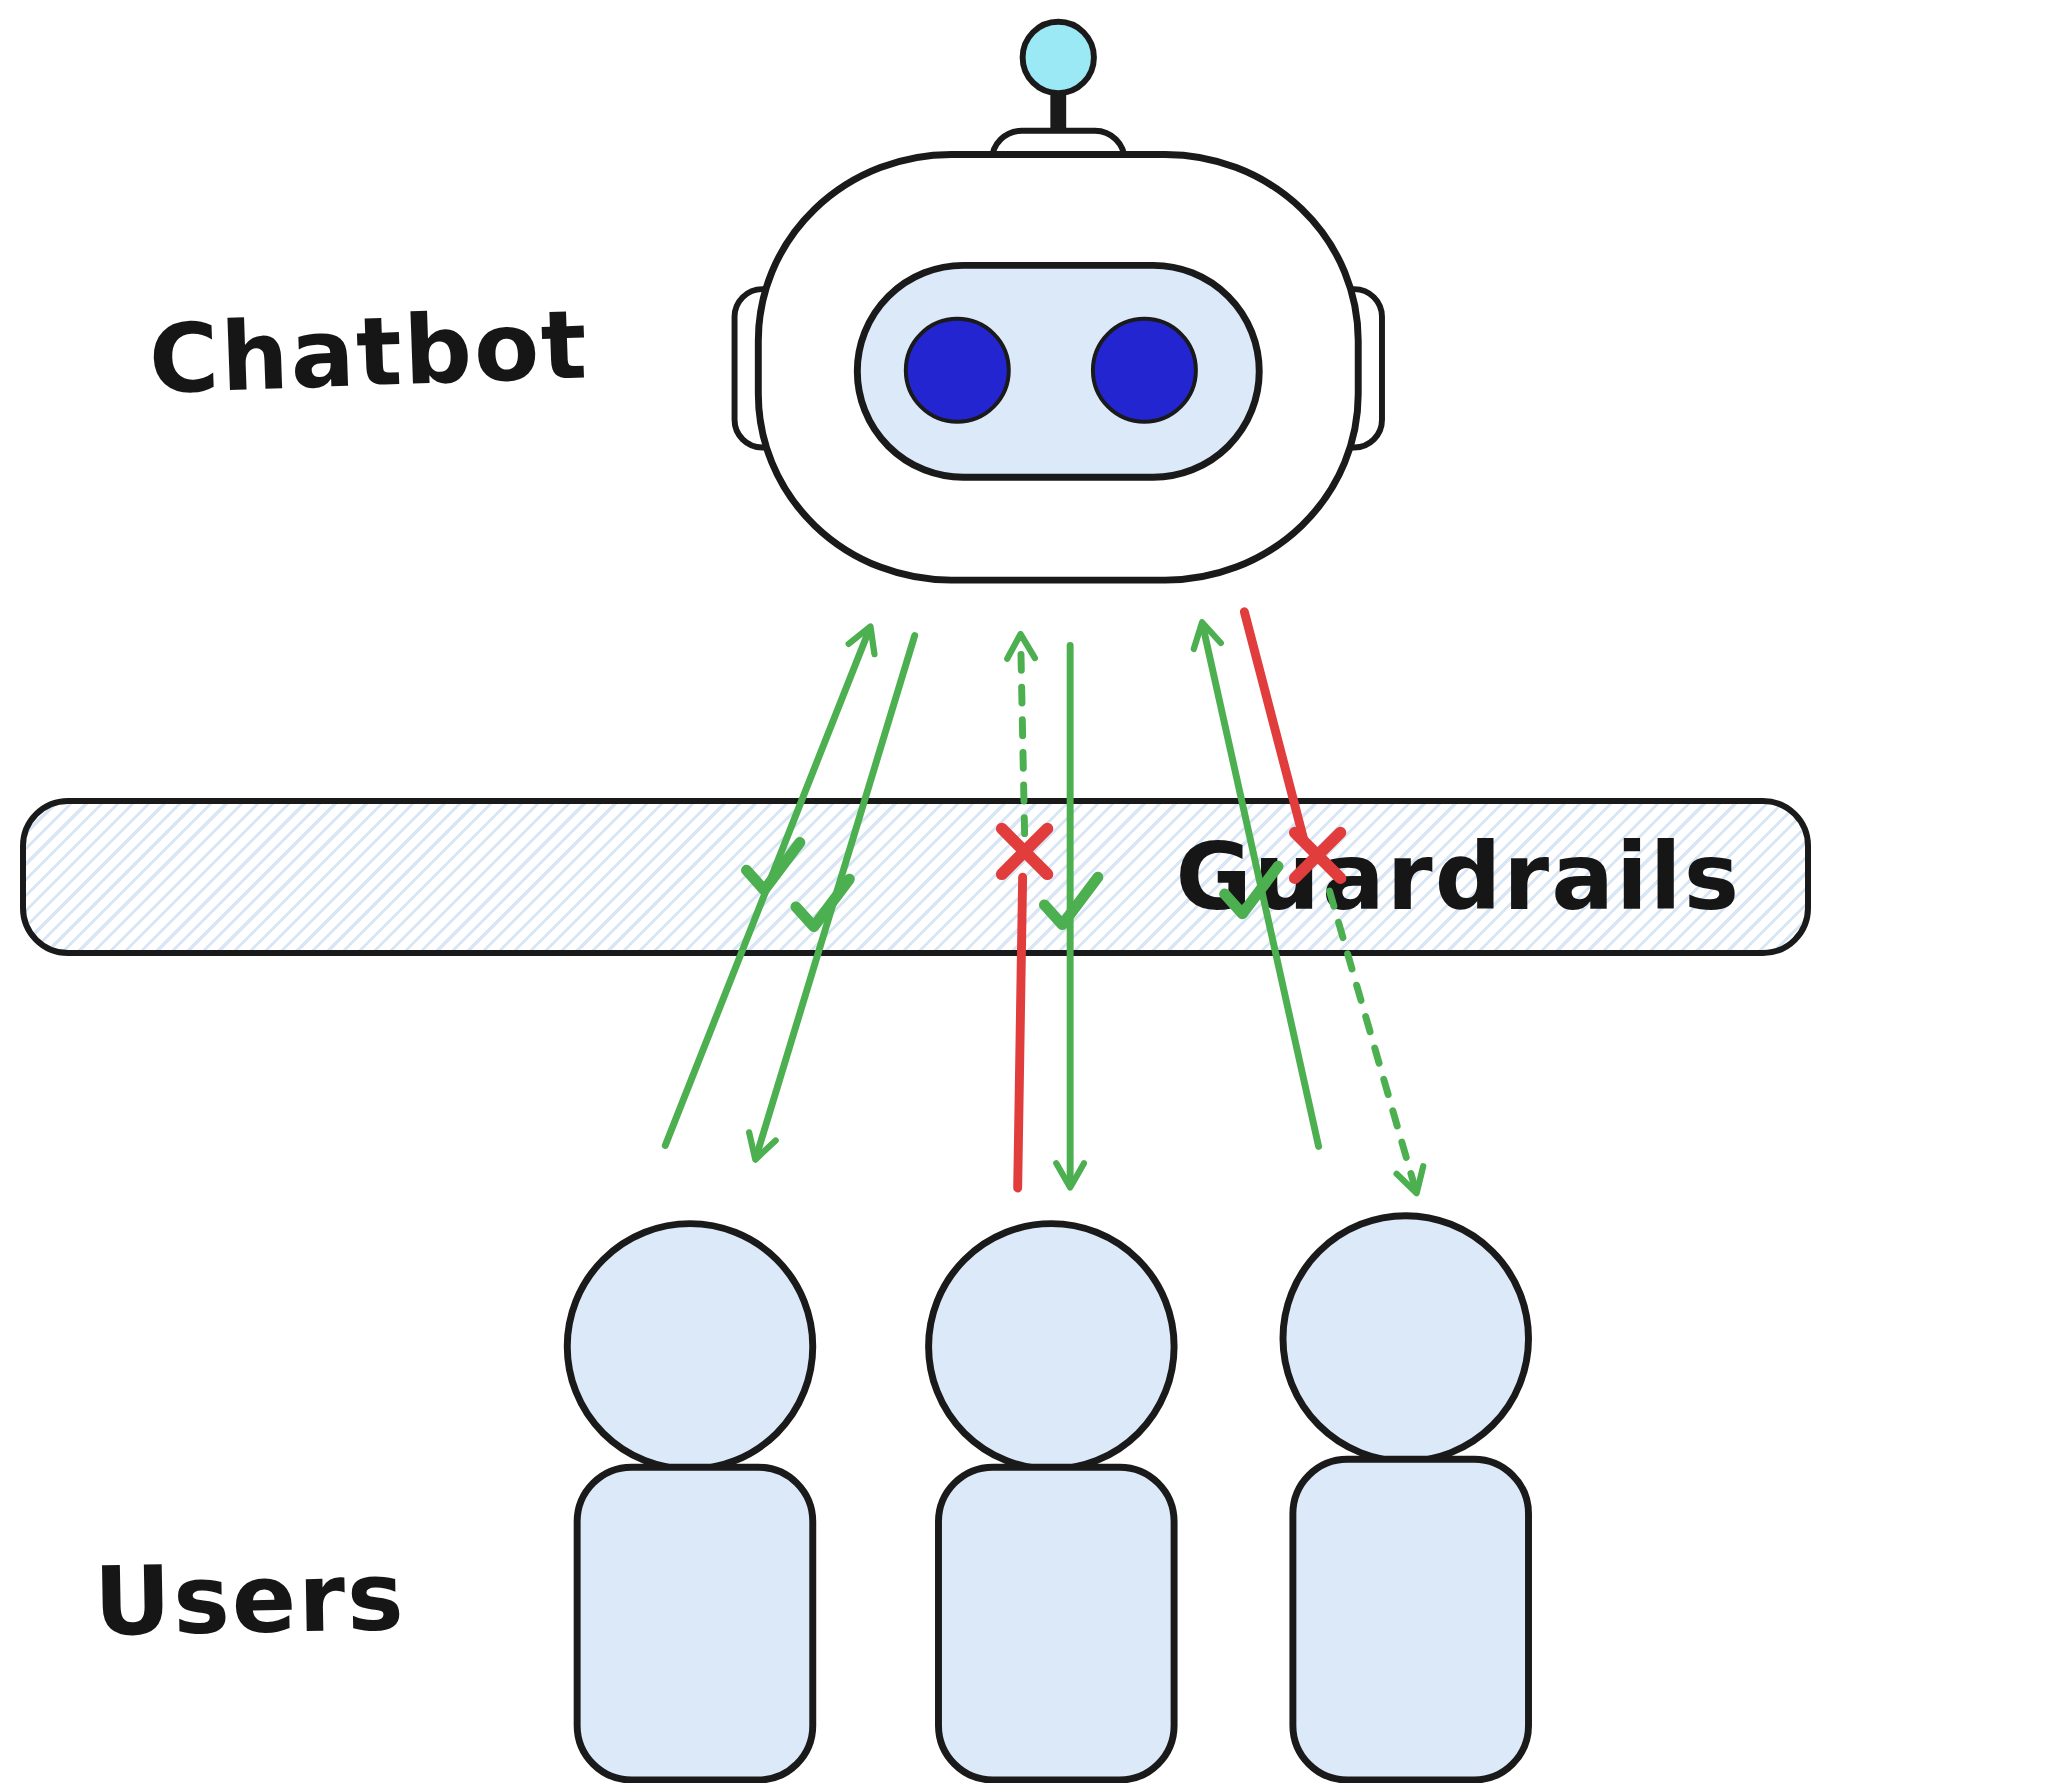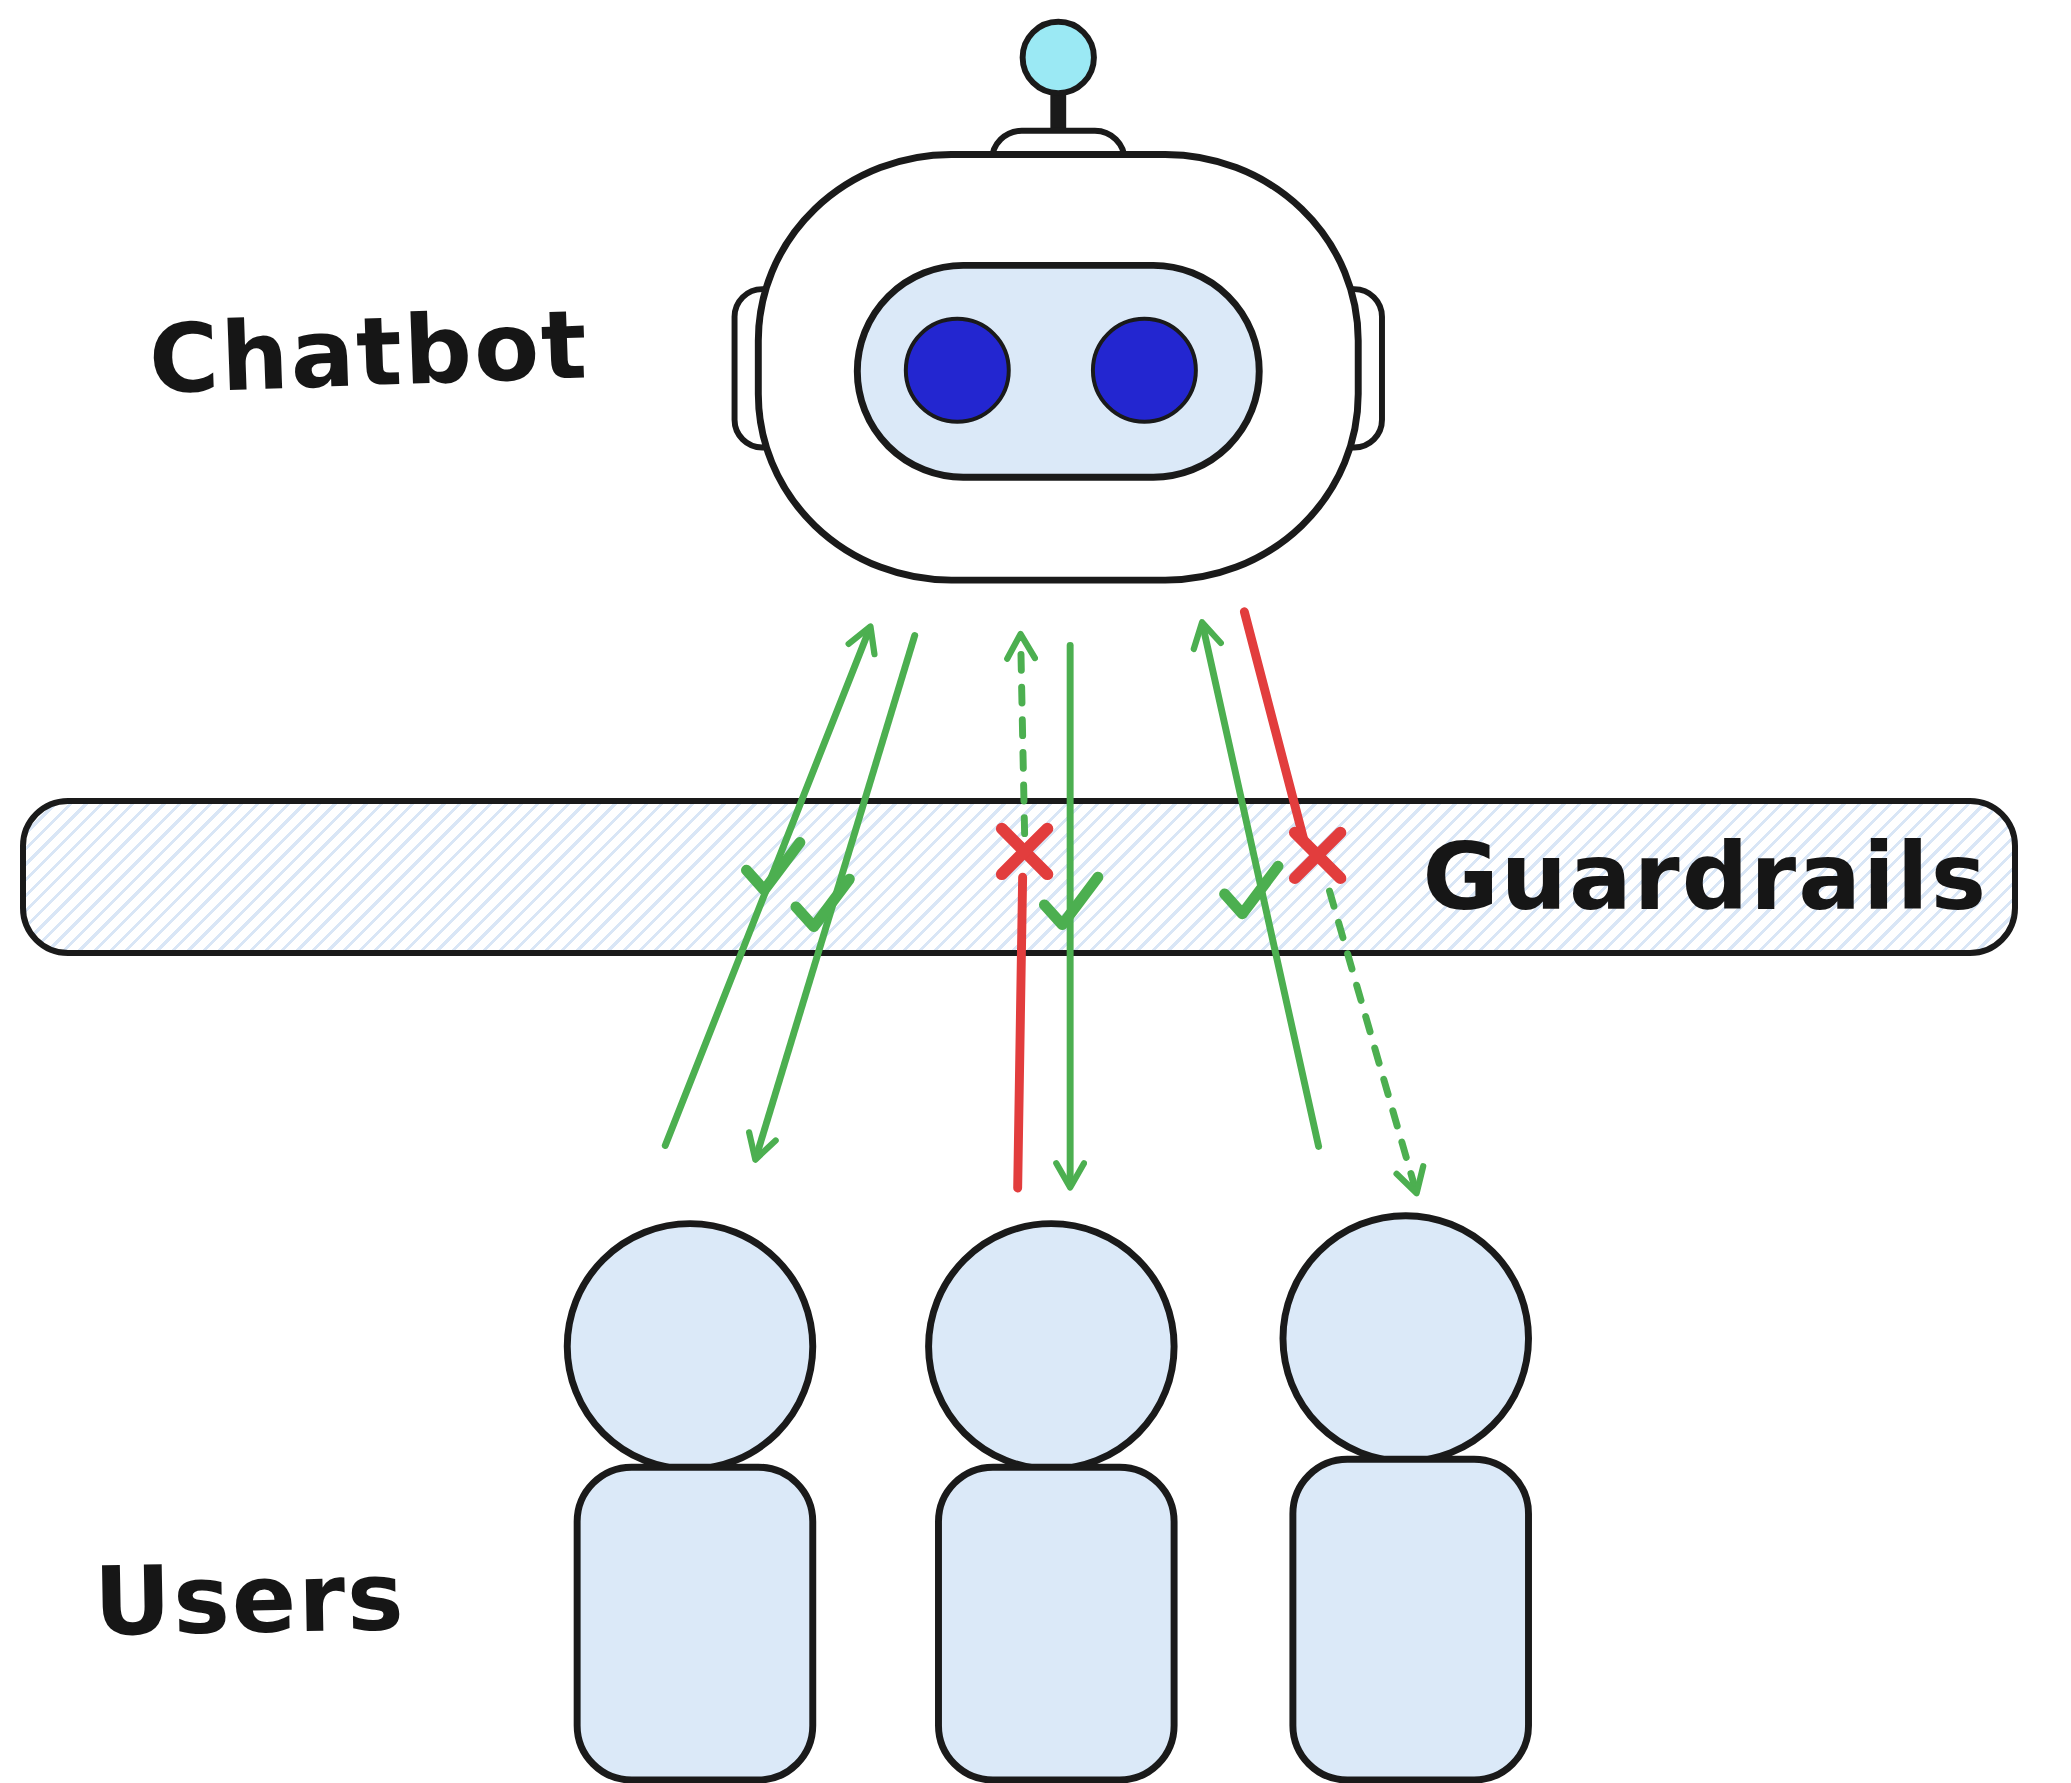--- a/index.html
+++ b/index.html
@@ -23,30 +23,30 @@
     font-size:95px;
     letter-spacing:2px;
     white-space:nowrap;
   }
   #chatbot-label{left:149px;top:297px;transform:rotate(-2deg);}
   #users-label{left:94px;top:1544px;transform:rotate(-1deg);}
 
   #guardrails-bar{
     position:absolute;
     left:20px;top:798px;
-    width:1998px;height:158px;
+    width:1791px;height:158px;
     border:6px solid var(--outline,#1a1a1a);
     border-radius:48px;
     background:repeating-linear-gradient(135deg,
       #ffffff 0px,#ffffff 8px,
       var(--hatch-blue,#d9e6f6) 8px,var(--hatch-blue,#d9e6f6) 11px);
     display:flex;
     align-items:center;
     justify-content:flex-end;
-    padding-right:24px;
+    padding-right:64px;
   }
   #guardrails-label{position:static;font-size:93px;}
 
   svg#diagram-svg{position:absolute;left:0;top:0;width:2071px;height:1783px;}
 
   .ink{stroke:var(--outline,#1a1a1a);stroke-linejoin:round;stroke-linecap:round;}
   .fill-white{fill:#ffffff;}
   .fill-blue{fill:var(--fill-blue,#dbe9f8);}
   .fill-eye{fill:var(--eye-blue,#2326d0);}
   .fill-cyan{fill:var(--antenna-cyan,#9be9f4);}

